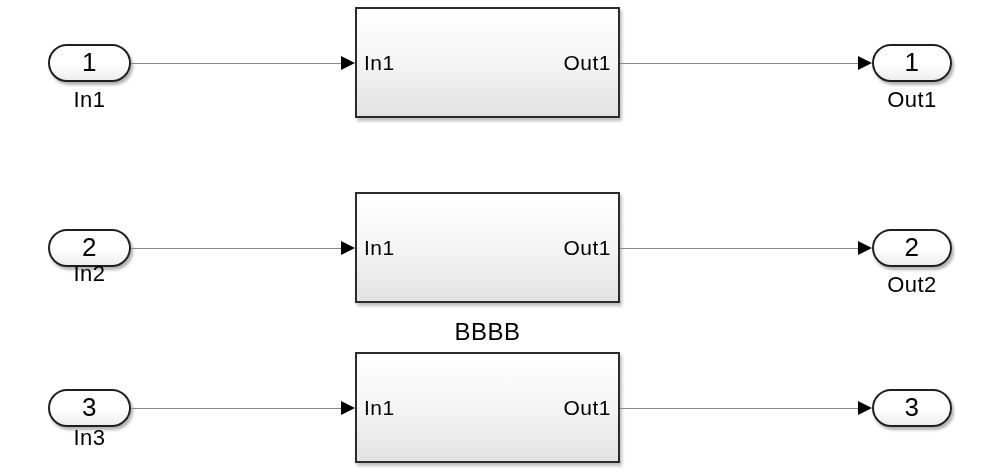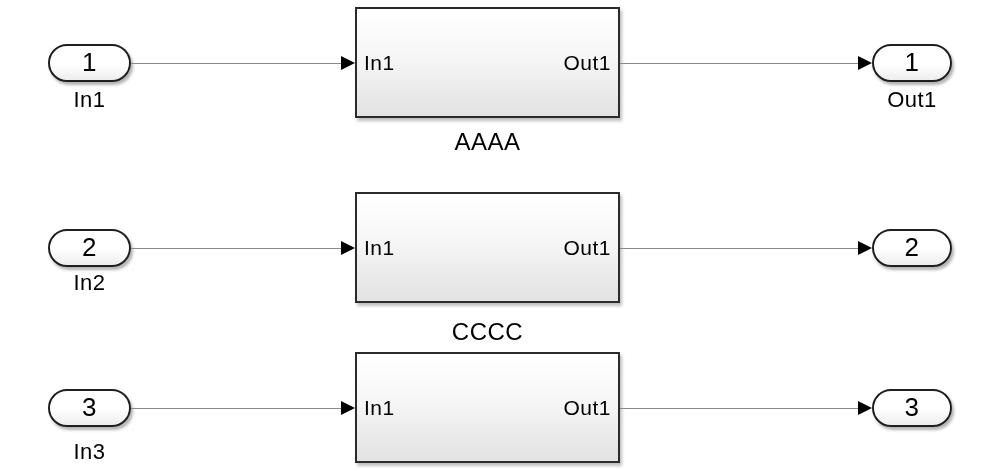--- a/index.html
+++ b/index.html
@@ -81,57 +81,57 @@
   </div>
   <div class="plabel" style="left:48px;top:88px;width:83px;">In1</div>
 
   <div class="wire" style="left:131px;top:63px;width:210px;"></div>
   <div class="arrow" style="left:341px;top:56px;"></div>
 
   <div class="block" style="left:355px;top:7px;">
     <span class="bport in">In1</span>
     <span class="bport out">Out1</span>
   </div>
-  <div class="bname" style="left:355px;top:129px;width:265px;">AAAA</div>
 
   <div class="wire" style="left:620px;top:63px;width:238px;"></div>
   <div class="arrow" style="left:858px;top:56px;"></div>
 
   <div class="oval" style="left:872px;top:44px;width:80px;">
     <span class="pnum">1</span>
   </div>
   <div class="plabel" style="left:872px;top:88px;width:80px;">Out1</div>
 
 
   <div class="oval" style="left:48px;top:229px;">
     <span class="pnum">2</span>
   </div>
-  <div class="plabel" style="left:48px;top:271px;width:83px;">In2</div>
+  <div class="plabel" style="left:48px;top:262px;width:83px;">In2</div>
 
   <div class="wire" style="left:131px;top:248px;width:210px;"></div>
   <div class="arrow" style="left:341px;top:241px;"></div>
 
   <div class="block" style="left:355px;top:192px;">
     <span class="bport in">In1</span>
     <span class="bport out">Out1</span>
   </div>
 
   <div class="wire" style="left:620px;top:248px;width:238px;"></div>
   <div class="arrow" style="left:858px;top:241px;"></div>
 
   <div class="oval" style="left:872px;top:229px;width:80px;">
     <span class="pnum">2</span>
   </div>
+  <div class="plabel" style="left:872px;top:273px;width:80px;">Out2</div>
 
-  <div class="bname" style="left:355px;top:319px;width:265px;">CCCC</div>
+  <div class="bname" style="left:355px;top:319px;width:265px;">BBBB</div>
 
   <div class="oval" style="left:48px;top:389px;">
     <span class="pnum">3</span>
   </div>
-  <div class="plabel" style="left:48px;top:440px;width:83px;">In3</div>
+  <div class="plabel" style="left:48px;top:426px;width:83px;">In3</div>
 
   <div class="wire" style="left:131px;top:408px;width:210px;"></div>
   <div class="arrow" style="left:341px;top:401px;"></div>
 
   <div class="block" style="left:355px;top:352px;">
     <span class="bport in">In1</span>
     <span class="bport out">Out1</span>
   </div>
 
   <div class="wire" style="left:620px;top:408px;width:238px;"></div>

